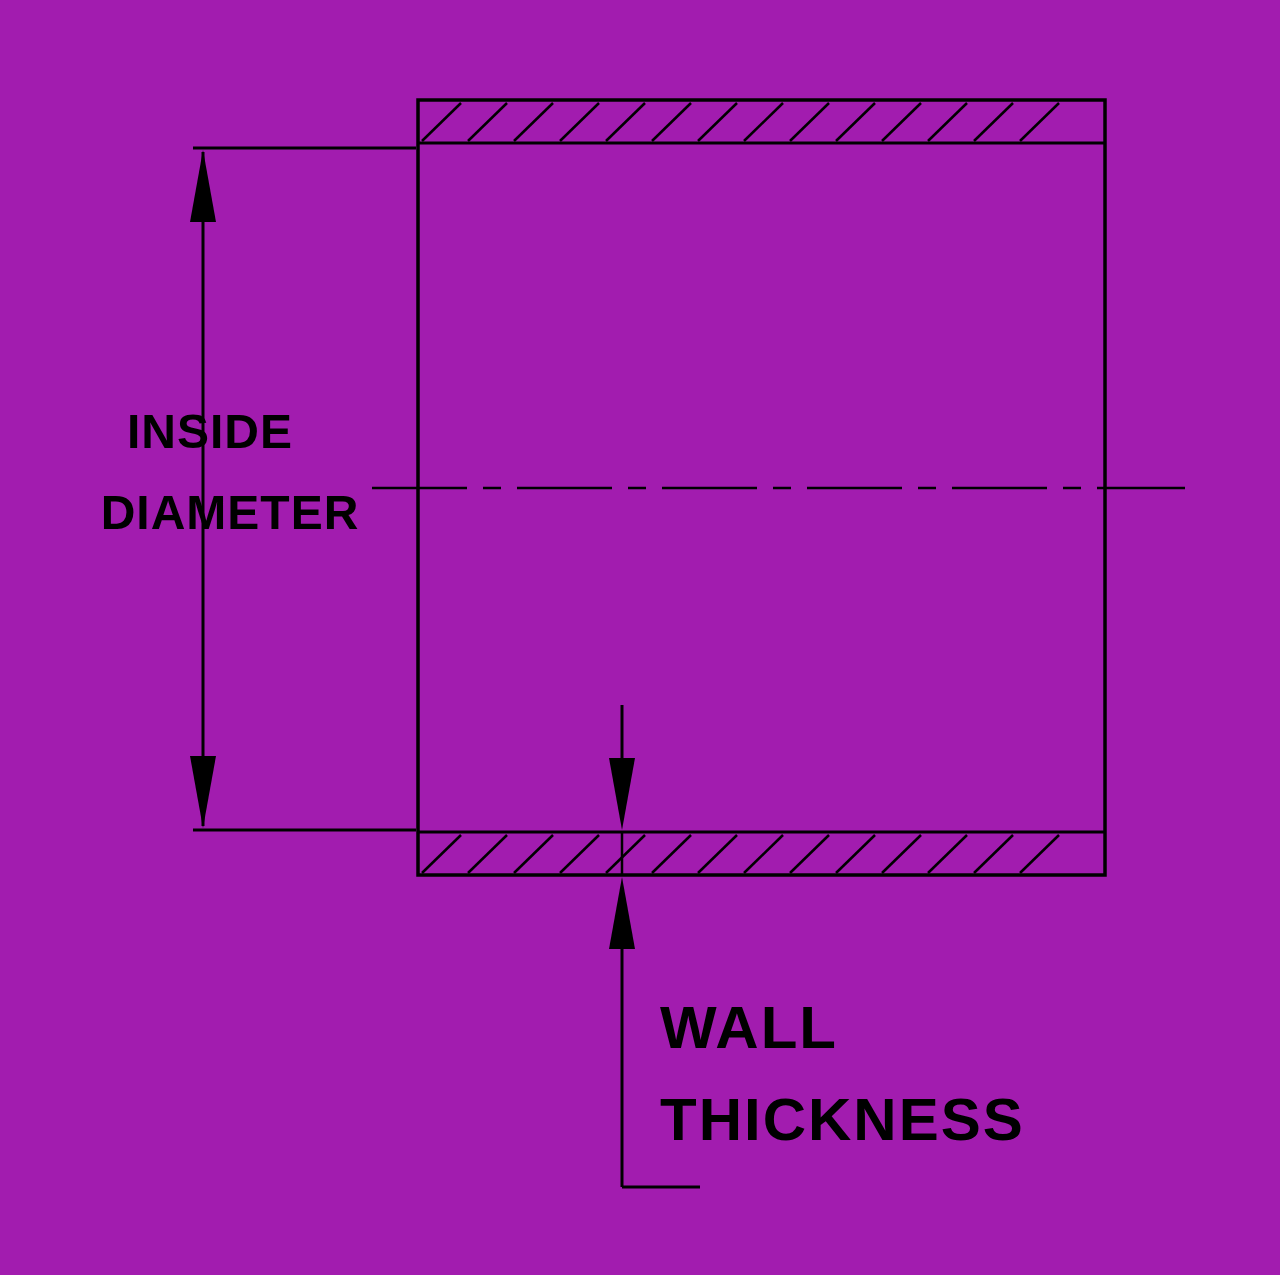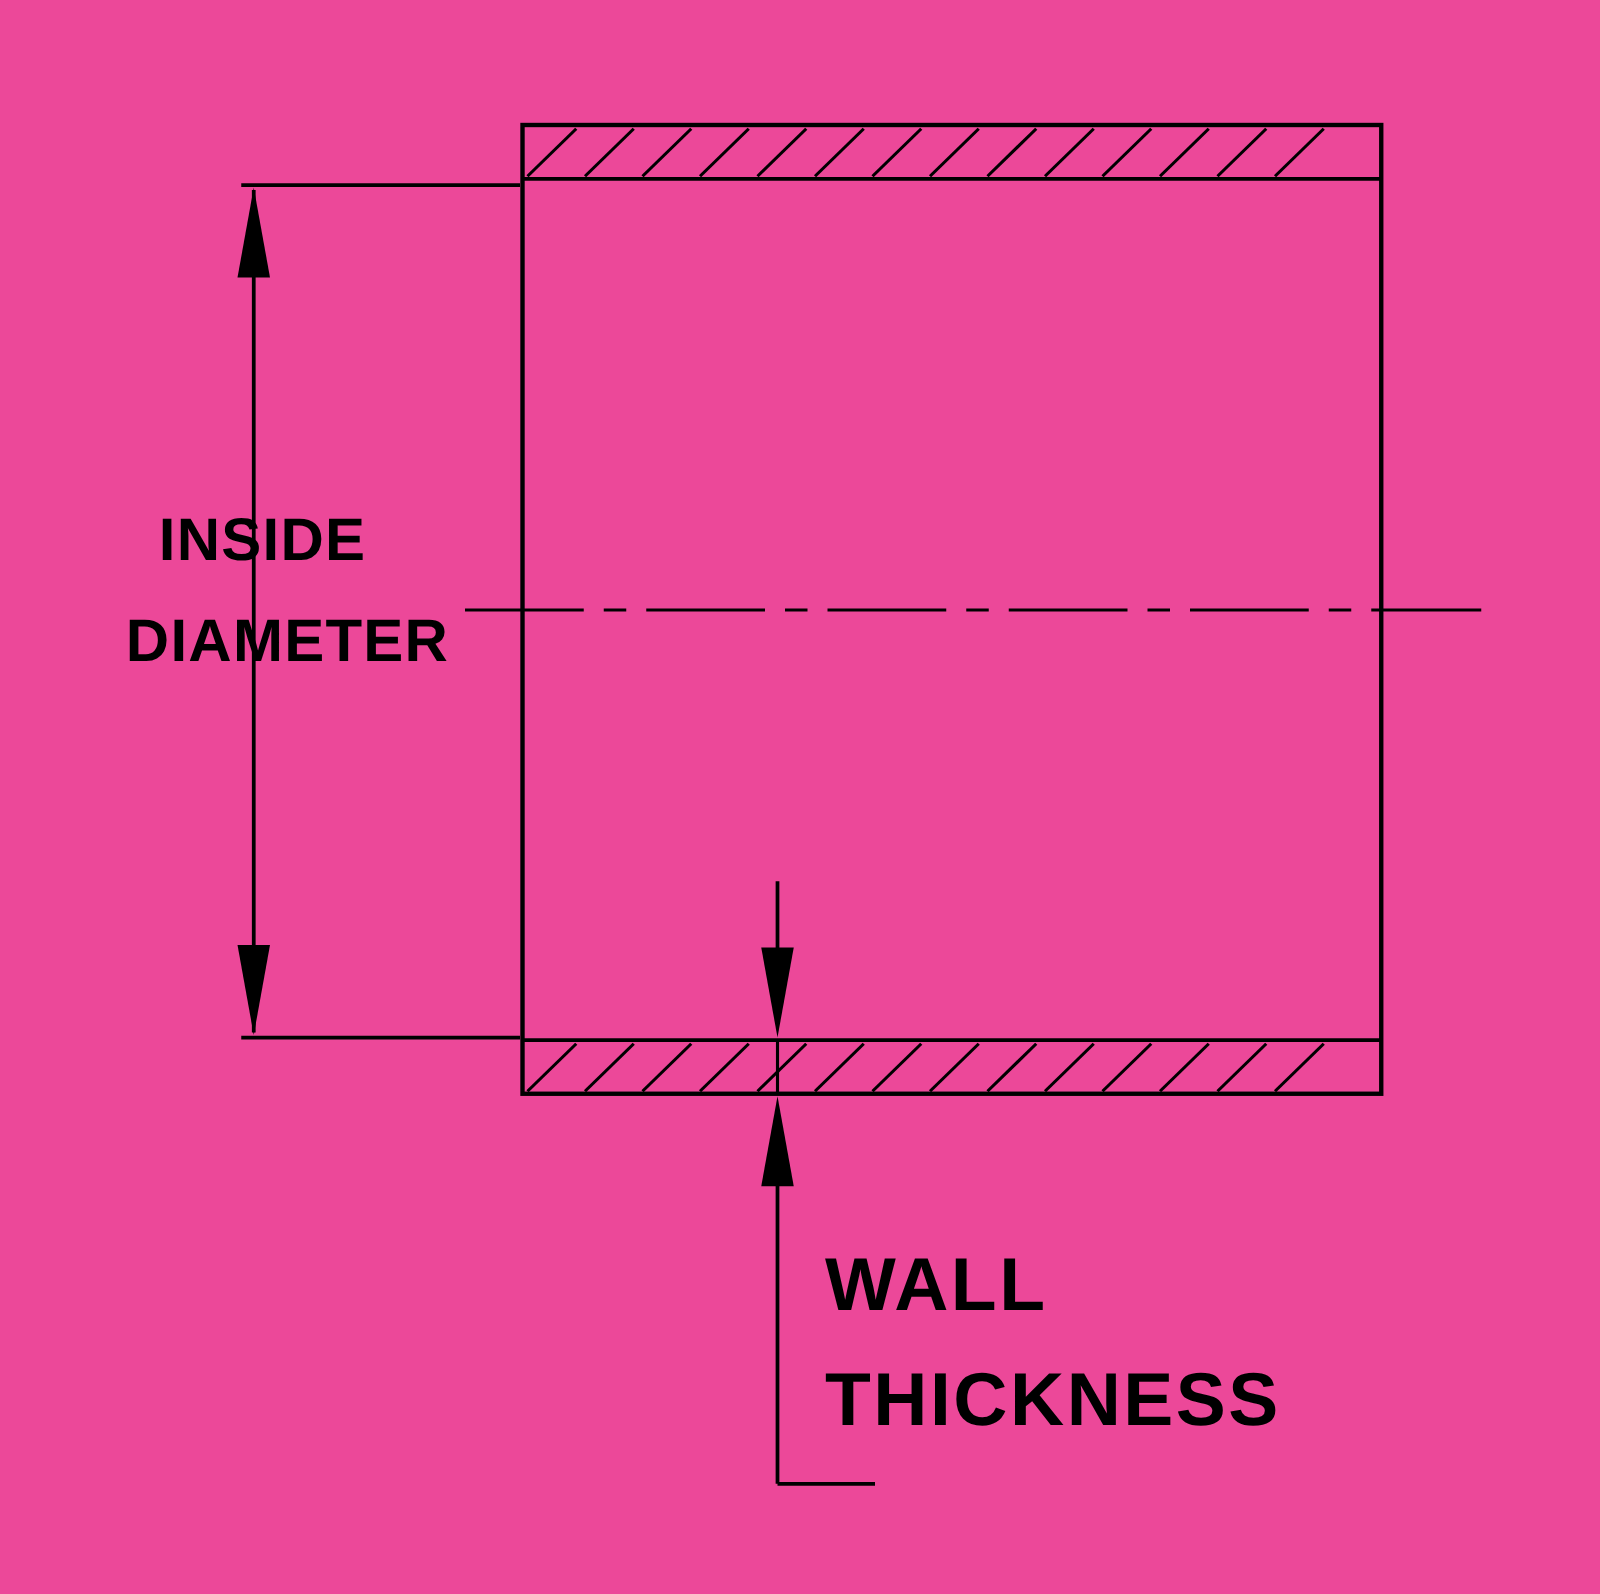--- a/index.html
+++ b/index.html
@@ -4,21 +4,21 @@
 <style>
   html, body {
     margin: 0;
     padding: 0;
     background: #ffffff;
   }
   .canvas {
     position: relative;
     width: 1280px;
     height: 1275px;
-    background: #ec4899;
+    background: #a21caf;
     overflow: hidden;
   }
   svg {
     display: block;
   }
   .outline {
     fill: none;
     stroke: #000000;
     stroke-width: 3.5;
   }

